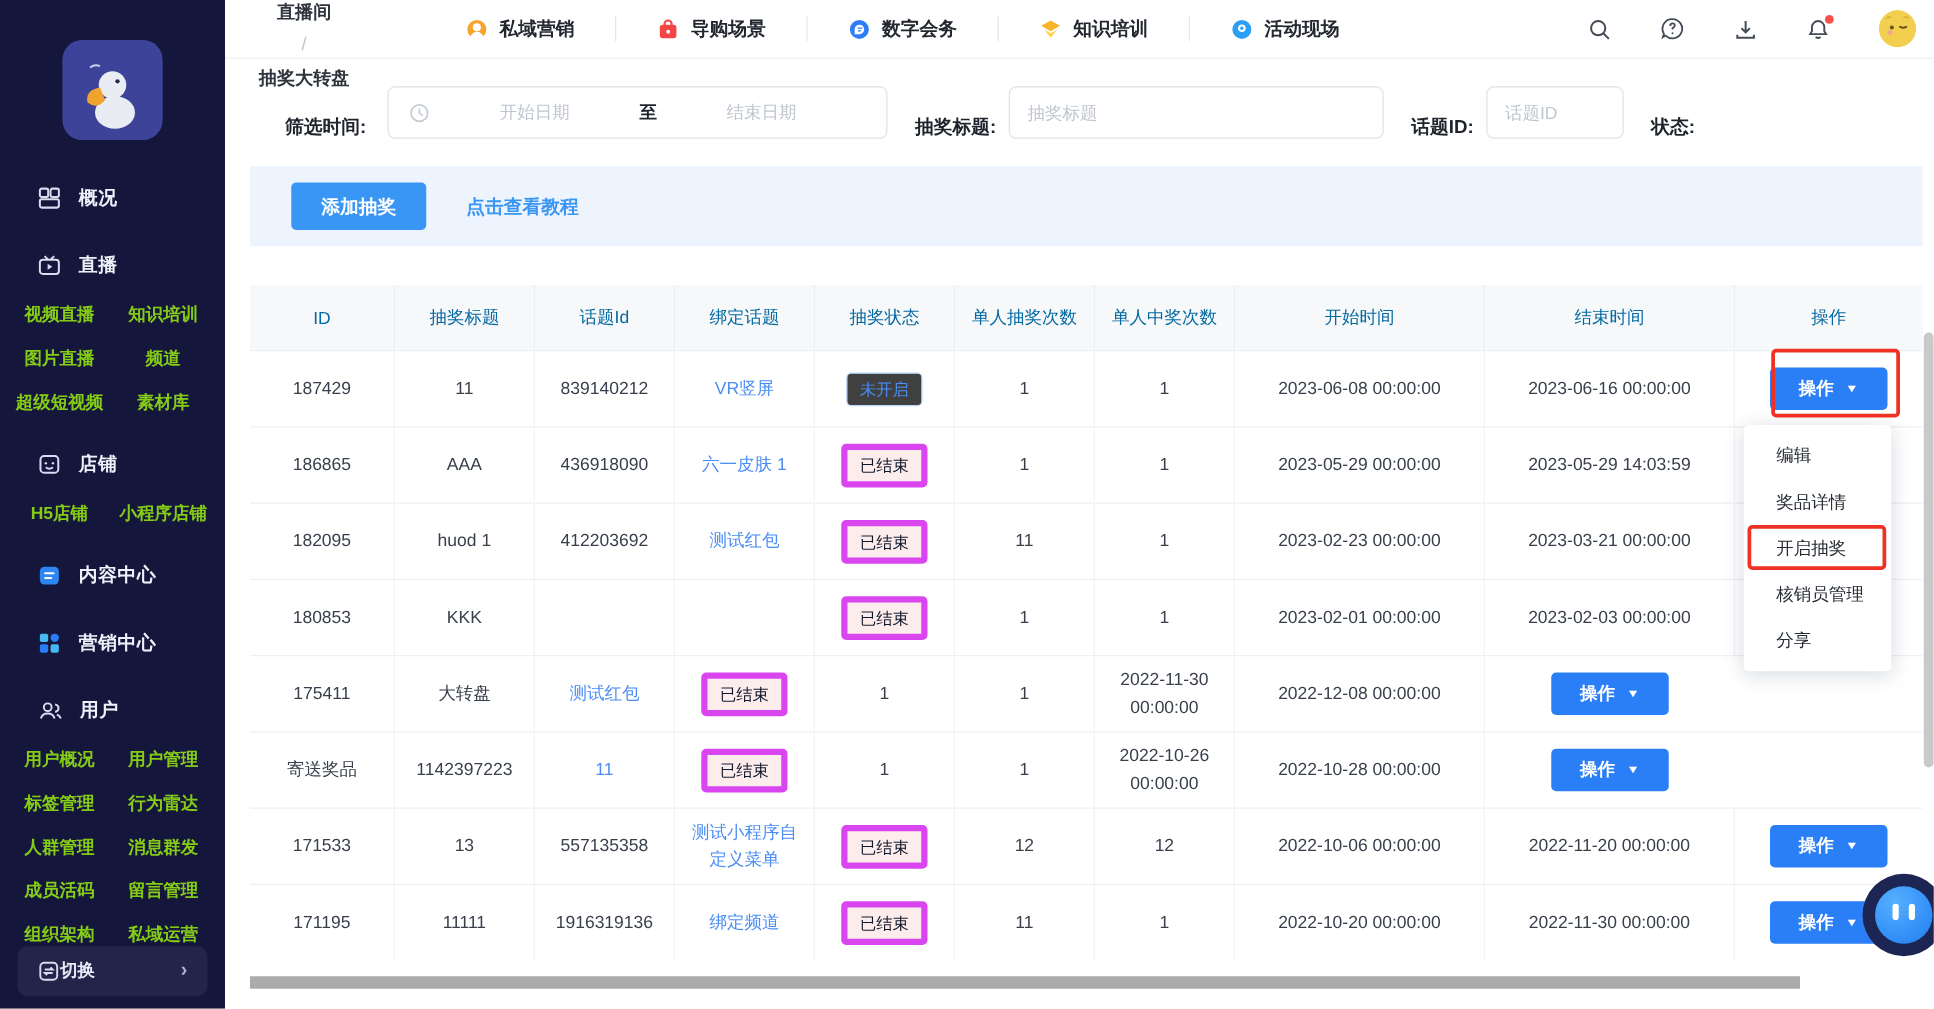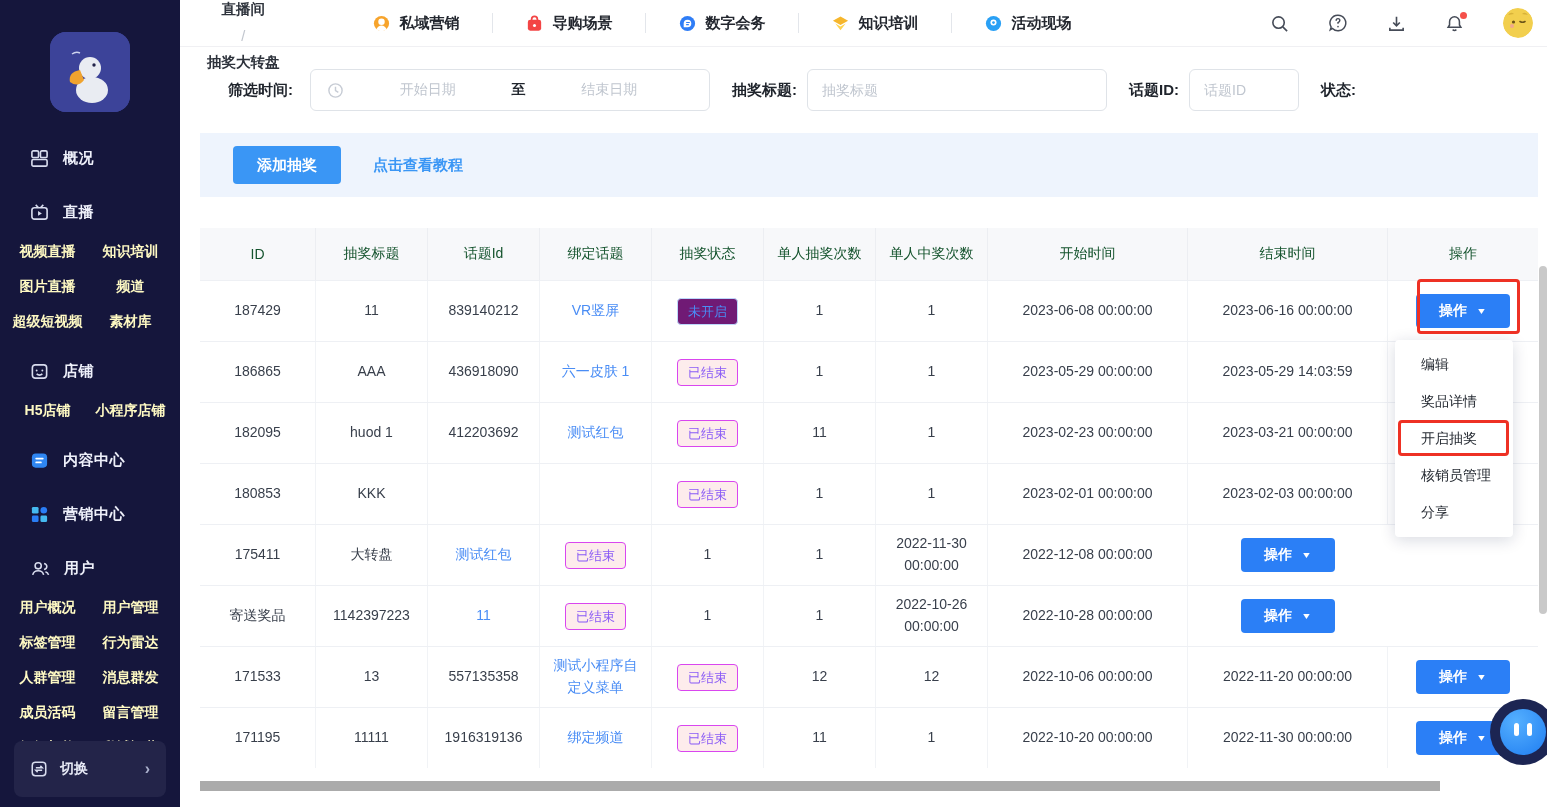--- a/index.html
+++ b/index.html
@@ -5,22 +5,22 @@
   * { box-sizing: border-box; margin: 0; padding: 0; }
   html,body { width:1547px; height:807px; overflow:hidden; font-family:"Liberation Sans",sans-serif; background:#fff; position:relative; }
 
   
   .sidebar { position:absolute; left:0; top:0; width:180px; height:807px; background:#15163c; z-index:10; }
   .logo-tile { width:80px; height:80px; margin:32px auto 0; border-radius:16px; background:#3c4399; display:flex; align-items:center; justify-content:center; }
   .side-menu { margin-top:24px; }
   .side-section { display:flex; align-items:center; gap:14px; padding-left:30px; height:44px; margin-top:10px; cursor:pointer; }
   .side-label { font-size:15px; font-weight:700; color:#eef0fa; letter-spacing:.5px; }
   .side-children { display:grid; grid-template-columns:1fr 1fr; padding:0 8px 0 6px; }
-  .side-child { height:35px; line-height:35px; text-align:center; font-size:14px; font-weight:700; color:#fef9c3; cursor:pointer; white-space:nowrap; }
-  .switch-bar { position:absolute; left:14px; right:14px; bottom:10px; height:56px; background:#232449; border-radius:8px; display:flex; align-items:center; gap:12px; padding:0 16px; cursor:pointer; }
+  .side-child { height:35px; line-height:35px; text-align:center; font-size:14px; font-weight:700; color:#84cc16; cursor:pointer; white-space:nowrap; }
+  .switch-bar { position:absolute; left:14px; right:14px; bottom:10px; height:40px; background:#232449; border-radius:8px; display:flex; align-items:center; padding:0 16px; cursor:pointer; }
   .switch-label { color:#e7eaf6; font-size:14px; font-weight:700; flex:1; }
   .switch-chevron { color:#aab0cc; font-size:16px; font-weight:700; }
   .icon { display:inline-flex; align-items:center; justify-content:center; }
   .icon svg { display:block; }
 
   
   .main { position:absolute; left:180px; top:0; width:1367px; height:807px; background:#fff; }
 
   
   .topbar { height:47px; display:flex; align-items:center; padding-left:27px; border-bottom:1px solid #f0f0f3; }
@@ -28,21 +28,21 @@
   .crumb-sep { color:#c0c5cd; font-weight:400; }
   .nav-tabs { display:flex; align-items:center; margin-left:60px; }
   .nav-tab { display:flex; align-items:center; gap:9px; font-size:15px; color:#23272f; font-weight:700; padding:0 32px; background:none; border:none; cursor:pointer; white-space:nowrap; }
   .nav-divider { width:1px; height:20px; background:#e3e6eb; }
   .top-icons { margin-left:auto; display:flex; align-items:center; gap:39px; padding-right:14px; }
   .top-icon { position:relative; cursor:pointer; background:none; border:none; display:flex; }
   .bell-dot { position:absolute; top:-2px; right:-3px; width:7px; height:7px; border-radius:50%; background:#f5504a; }
   .avatar { width:30px; height:30px; border-radius:50%; overflow:hidden; cursor:pointer; background:none; border:none; padding:0; }
 
   
-  .filterbar { display:flex; align-items:center; padding:22px 0 0 48px; font-size:15px; color:#1f242c; font-weight:700; white-space:nowrap; }
+  .filterbar { display:flex; align-items:flex-end; padding:22px 0 0 48px; font-size:15px; color:#1f242c; font-weight:700; white-space:nowrap; }
   .date-range { width:400px; height:42px; border:1px solid #dfe3e8; border-radius:6px; display:flex; align-items:center; padding:0 16px; margin-left:17px; background:#fff; }
   .ph { color:#c0c6cf; font-size:14px; font-weight:400; }
   .date-start, .date-end { flex:1; text-align:center; }
   .date-to { color:#1f242c; font-size:14px; font-weight:700; }
   .flt-label2 { margin-left:22px; }
   .text-input { height:42px; border:1px solid #dfe3e8; border-radius:6px; padding:0 14px; font-size:14px; color:#3a404a; margin-left:10px; outline:none; font-family:inherit; }
   .text-input::placeholder { color:#c0c6cf; }
   .input-title { width:300px; }
   .input-topic { width:110px; }
   .select { width:120px; height:42px; border:1px solid #dfe3e8; border-radius:6px; display:flex; align-items:center; justify-content:space-between; padding:0 12px; margin-left:10px; font-size:14px; font-weight:400; color:#323843; cursor:pointer; background:#fff; }
@@ -50,29 +50,29 @@
 
   
   .actionbar { margin:22px 9px 12px 20px; height:64px; background:#eef4fd; display:flex; align-items:center; padding-left:33px; gap:32px; }
   .btn-primary { height:38px; padding:0 24px; background:#3a96f5; color:#fff; border:none; border-radius:4px; font-size:15px; font-weight:700; cursor:pointer; font-family:inherit; }
   .link-tutorial { color:#3a96f5; font-size:15px; font-weight:700; text-decoration:none; cursor:pointer; background:none; border:none; font-family:inherit; }
 
   
   .table-wrap { position:relative; margin:31px 9px 0 20px; width:1338px; }
   .tgrid { display:grid; grid-template-columns:116px 112px 112px 112px 112px 112px 112px 200px 200px 150px; align-items:stretch; }
   .thead { background:#f7f8fa; }
-  .th { height:52px; display:flex; align-items:center; justify-content:center; font-size:14px; color:#14532d; border-right:1px solid #eceef2; text-align:center; }
+  .th { height:52px; display:flex; align-items:center; justify-content:center; font-size:14px; color:#0369a1; border-right:1px solid #eceef2; text-align:center; }
   .th:last-child { border-right:none; }
   .trow { border-top:1px solid #eef0f4; }
   .td { min-height:60px; display:flex; align-items:center; justify-content:center; font-size:14px; color:#383f4b; border-right:1px solid #f1f3f6; text-align:center; padding:8px 10px; line-height:1.55; }
   .td:last-child { border-right:none; }
   .td.link { color:#4a8df5; cursor:pointer; }
   .badge { display:inline-block; padding:6px 10px; border-radius:4px; font-size:13px; line-height:1; }
-  .badge.pending { color:#4a8df5; background:#701a75; border:1px solid #bcd8fb; }
-  .badge.ended { color:#8b5cf6; background:#fdecec; border:1px solid #d946ef; }
+  .badge.pending { color:#4a8df5; background:#404040; border:1px solid #bcd8fb; }
+  .badge.ended { color:#0f172a; background:#fdecec; border:5px solid #d946ef; }
   .btn-action { width:94px; height:34px; background:#2b7ff6; color:#fff; border:none; border-radius:4px; font-size:14px; font-weight:700; cursor:pointer; display:inline-flex; align-items:center; justify-content:center; gap:9px; font-family:inherit; }
   .btn-action .chev-sm { font-size:11px; font-weight:400; transform:scaleY(.8); }
 
   
   .dropdown { position:absolute; left:1195px; top:112px; width:118px; background:#fff; border-radius:4px; box-shadow:0 3px 16px rgba(15,27,68,.16); z-index:25; padding:6px 0; }
   .dropdown-item { height:37px; line-height:37px; padding-left:26px; font-size:14px; color:#262b33; cursor:pointer; }
   .annotation { position:absolute; border:3px solid #ee3124; border-radius:4px; pointer-events:none; z-index:30; }
   .anno-btn { left:1217px; top:51px; width:103px; height:55px; }
   .anno-menu { left:1198px; top:192px; width:111px; height:36px; }
 

